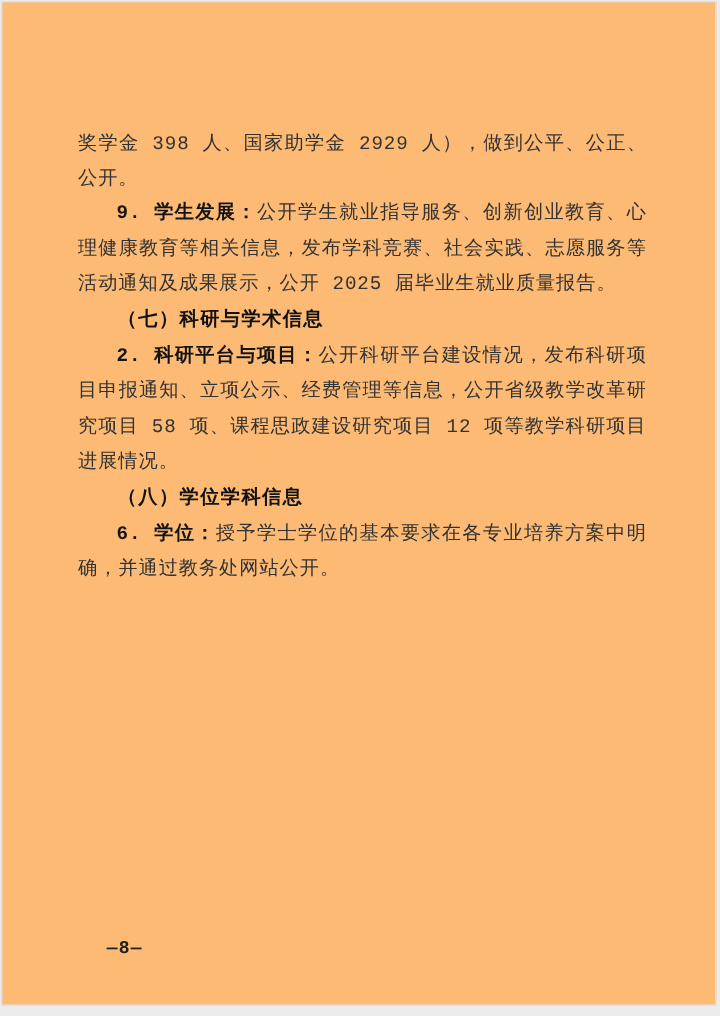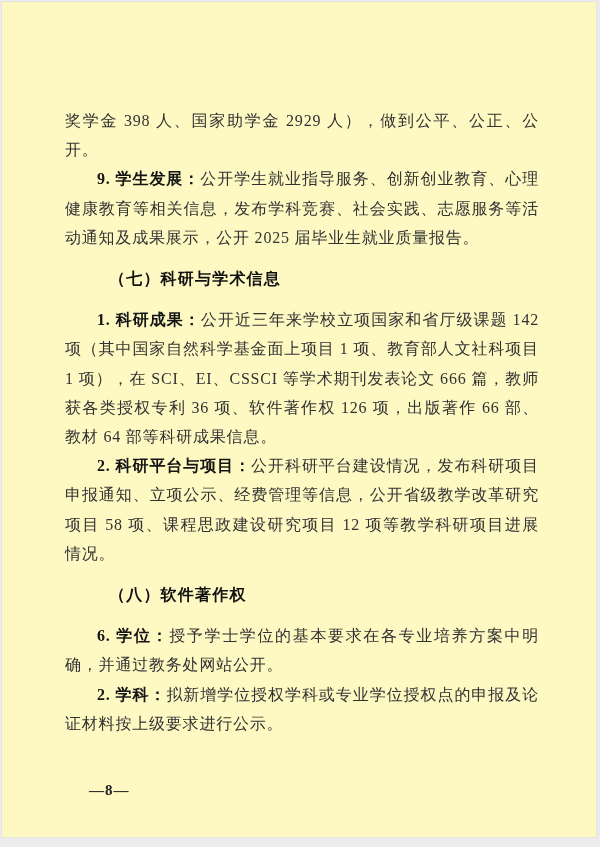--- a/index.html
+++ b/index.html
@@ -11,22 +11,23 @@
     background: #ececec;
     font-family: "Liberation Serif", "DejaVu Serif", serif;
   }
   .page {
     position: absolute;
     left: 1px;
     top: 1px;
     width: 596px;
     height: 837px;
     box-sizing: border-box;
-    background: #fef9c3;
+    background: #fdba74;
     border: 1px solid #e3e3e3;
+    font-family: Liberation Mono, monospace;
   }
   .content {
     position: absolute;
     left: 63px;
     top: 104px;
     width: 474px;
     font-size: 16px;
     line-height: 29.2px;
     color: #323232;
     text-align: justify;
@@ -37,21 +38,21 @@
     text-indent: 2em;
   }
   .para.continued {
     text-indent: 0;
   }
   .para .lead {
     font-weight: 700;
     color: #141414;
   }
   .heading {
-    margin: 12px;
+    margin: 1px;
     text-indent: 2em;
     font-weight: 700;
     color: #111111;
     letter-spacing: 1.2px;
   }
   .page-number {
     position: absolute;
     left: 87px;
     top: 780px;
     font-size: 15px;
@@ -65,27 +66,25 @@
 
 <div class="page">
   <div class="content">
 
     <p class="para continued"><span class="text">奖学金 398 人、国家助学金 2929 人），做到公平、公正、公开。</span></p>
 
     <p class="para"><span class="lead">9. 学生发展：</span><span class="text">公开学生就业指导服务、创新创业教育、心理健康教育等相关信息，发布学科竞赛、社会实践、志愿服务等活动通知及成果展示，公开 2025 届毕业生就业质量报告。</span></p>
 
     <p class="heading">（七）科研与学术信息</p>
 
-    <p class="para"><span class="lead">1. 科研成果：</span><span class="text">公开近三年来学校立项国家和省厅级课题 142 项（其中国家自然科学基金面上项目 1 项、教育部人文社科项目 1 项），在 SCI、EI、CSSCI 等学术期刊发表论文 666 篇，教师获各类授权专利 36 项、软件著作权 126 项，出版著作 66 部、教材 64 部等科研成果信息。</span></p>
 
     <p class="para"><span class="lead">2. 科研平台与项目：</span><span class="text">公开科研平台建设情况，发布科研项目申报通知、立项公示、经费管理等信息，公开省级教学改革研究项目 58 项、课程思政建设研究项目 12 项等教学科研项目进展情况。</span></p>
 
 
-    <p class="heading">（八）软件著作权</p>
+    <p class="heading">（八）学位学科信息</p>
 
     <p class="para"><span class="lead">6. 学位：</span><span class="text">授予学士学位的基本要求在各专业培养方案中明确，并通过教务处网站公开。</span></p>
 
-    <p class="para"><span class="lead">2. 学科：</span><span class="text">拟新增学位授权学科或专业学位授权点的申报及论证材料按上级要求进行公示。</span></p>
 
   </div>
 
   <div class="page-number">—8—</div>
 </div>
 
 </body></html>

